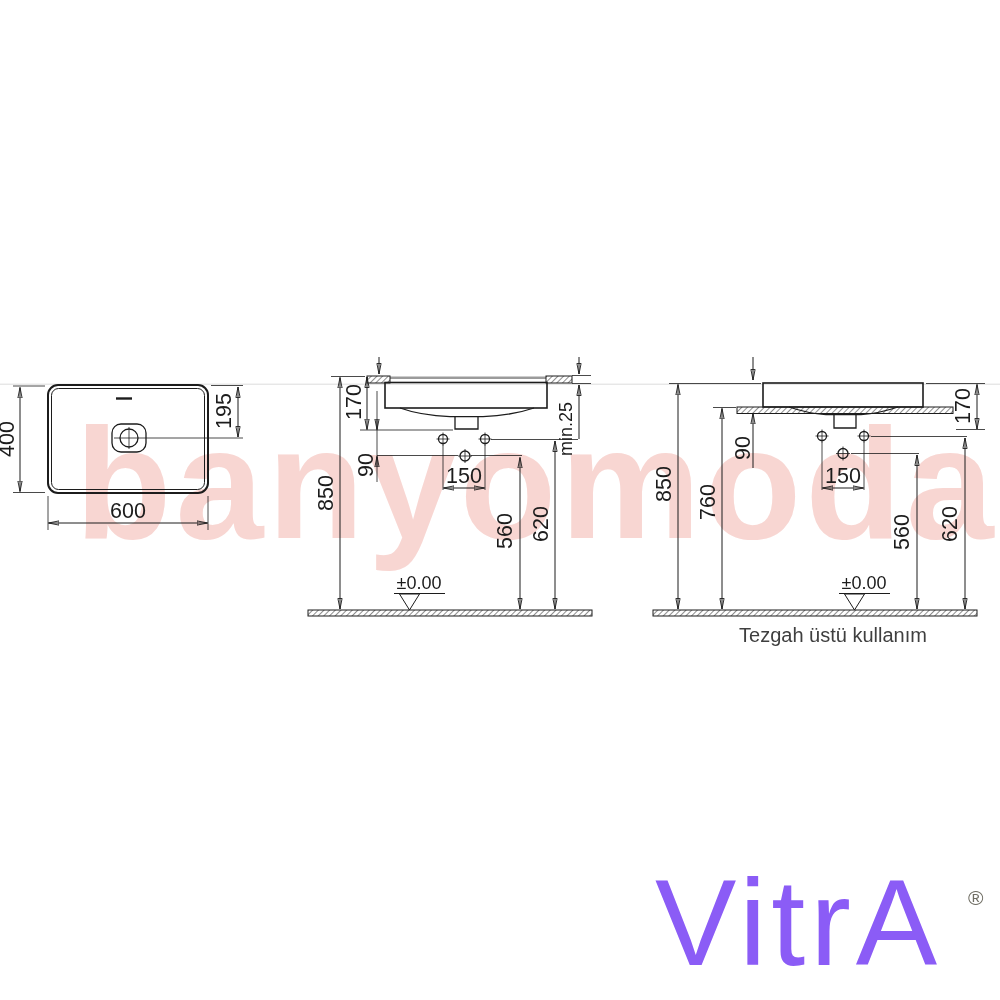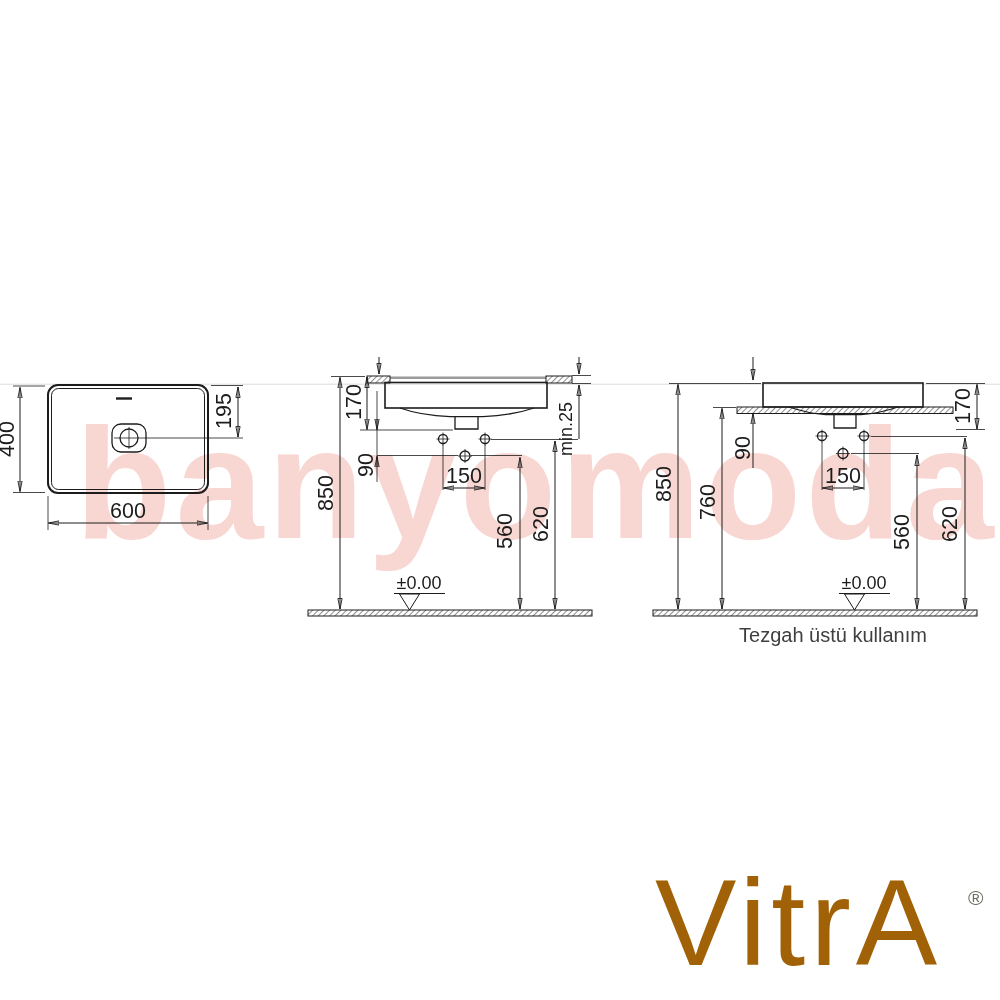--- a/index.html
+++ b/index.html
@@ -11,21 +11,21 @@
   svg line,svg path,svg rect,svg circle{stroke:#1c1c1c;fill:none;stroke-width:1;}
   .w08{stroke-width:.8}.w13{stroke-width:1.3}.w16{stroke-width:1.6}.w2{stroke-width:2}.w24{stroke-width:2.4}
   .guide{stroke:#dcdcdc;stroke-width:1}
   .gray{stroke:#9b9b9b;stroke-width:2.4}
   .hatchfill{fill:url(#hatch)}
   svg text{font-family:"Liberation Sans",sans-serif;fill:#1c1c1c;stroke:none;}
   .dim{font-size:21.5px}
   .sm{font-size:18px}
   .cap{font-size:20px;fill:#3f3f3f}
   #logo{position:absolute;left:655px;top:862px;line-height:1;white-space:nowrap;}
-  #logo .word{font-size:122px;letter-spacing:5px;color:#a16207;}
+  #logo .word{font-size:122px;letter-spacing:5px;color:#8b5cf6;}
   #logo .reg{position:absolute;left:313px;top:25px;font-size:21px;color:#6f6d63;letter-spacing:0;}
 </style>
 </head>
 <body>
 
 <div id="stage">
 
   <div id="watermark">banyomoda</div>
 
   <svg id="drawing" width="1000" height="1000" viewBox="0 0 1000 1000">

